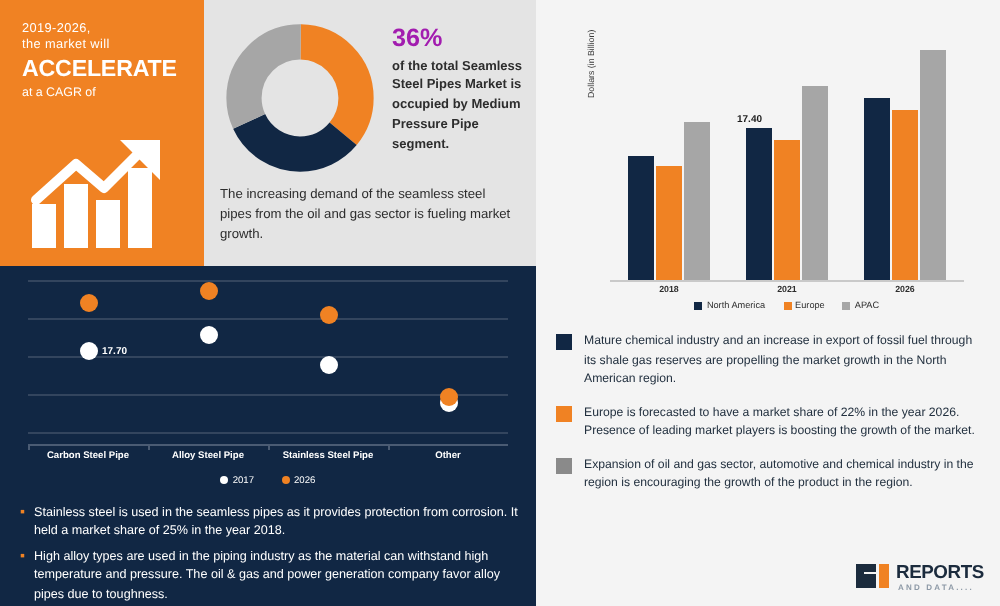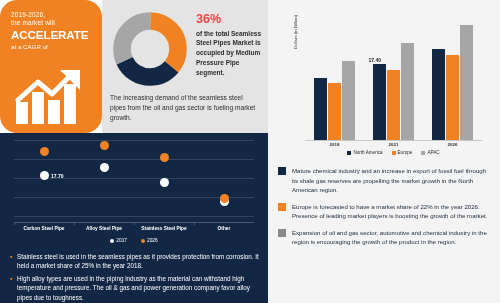--- a/index.html
+++ b/index.html
@@ -1,33 +1,33 @@
 <!DOCTYPE html>
 <html><head>
 <meta charset="utf-8">
 <style>
   html,body{margin:0;padding:0;background:#fff;}
   body{width:500px;height:303px;font-family:"Liberation Sans",sans-serif;overflow:hidden;}
   .page{position:relative;width:500px;height:303px;background:#ffffff;}
 
   
-  .tl-orange{position:absolute;left:0;top:0;width:102px;height:133px;background:#f08223;border-radius:17px;}
+  .tl-orange{position:absolute;left:0;top:0;width:102px;height:133px;background:#f08223;}
   .tl-txt{position:absolute;left:11px;top:11px;width:88px;color:#fff;line-height:1.18;}
   .tl-l1{font-size:6.4px;letter-spacing:.2px;}
   .tl-l2{font-size:6.4px;letter-spacing:.2px;margin-top:.5px;}
   .tl-l3{font-size:11.6px;font-weight:bold;letter-spacing:-.1px;margin-top:1.5px;}
   .tl-l4{font-size:6.2px;margin-top:1px;}
   .tl-l5{font-size:12.4px;font-weight:bold;margin-top:0px;}
   .arrowchart{position:absolute;left:14px;top:70px;width:78px;height:56px;}
 
   
   .tm-gray{position:absolute;left:102px;top:0;width:166px;height:133px;background:#e4e4e4;}
   .donut{position:absolute;left:113px;top:12px;width:74px;height:74px;}
   .callout{position:absolute;left:196px;top:13px;width:66px;}
-  .c-pct{color:#ef4444;font-size:12.6px;font-weight:bold;line-height:1;}
+  .c-pct{color:#a21caf;font-size:12.6px;font-weight:bold;line-height:1;}
   .c-body{color:#2d2d2d;font-size:6.5px;font-weight:bold;line-height:1.52;margin-top:3px;}
   .tm-note{position:absolute;left:110px;top:93px;width:150px;color:#2d2d2d;font-size:6.6px;line-height:1.5;}
 
   
   .tr{position:absolute;left:268px;top:0;width:232px;height:160px;background:#f4f4f4;}
   .bc-ylab{position:absolute;left:291px;top:42px;width:9px;font-size:4.4px;color:#3a3a3a;
            transform:rotate(-90deg);transform-origin:center;white-space:nowrap;}
   .bc-plot{position:absolute;left:305px;top:14px;width:177px;height:126px;}
   .bc-base{position:absolute;left:305px;top:140px;width:177px;height:1px;background:#c9c9c9;}
   .bc-grp{position:absolute;bottom:0;display:flex;align-items:flex-end;gap:1px;height:126px;}
@@ -183,20 +183,28 @@
       <div class="br-li">
         <div class="sq" style="background: rgb(240, 130, 35);"></div>
         <div class="tx">Europe is forecasted to have a market share of 22% in the year 2026. Presence of leading market players is boosting the growth of the market.</div>
       </div>
       <div class="br-li">
         <div class="sq" style="background: rgb(138, 138, 138);"></div>
         <div class="tx">Expansion of oil and gas sector, automotive and chemical industry in the region is encouraging the growth of the product in the region.</div>
       </div>
     </div>
 
+  <div class="logo">
+    <svg class="logo-mark" viewBox="0 0 17 12">
+      <path d="M0 0 H10 V4 H4 V5 H10 V12 H0 Z" fill="#1b2b3d"></path>
+      <rect x="11.5" y="0" width="5" height="12" fill="#f08223"></rect>
+    </svg>
+    <div class="logo-t1">REPORTS</div>
+    <div class="logo-t2">AND DATA....</div>
+  </div>
 
 <div class="bc-xlab" style="left: 312.5px;">2018</div>
     <div class="bc-xlab" style="left: 371.5px;">2021</div>
     <div class="bc-xlab" style="left: 430.5px;">2026</div>
     <div class="bc-dlabel" style="left: 368.5px; top: 57.4px;">17.40</div>
     <div class="dc-xlab" style="left: 14px;">Carbon Steel Pipe</div>
     <div class="tick" style="left: 14px;"></div>
     <div class="dc-xlab" style="left: 74px;">Alloy Steel Pipe</div>
     <div class="tick" style="left: 74px;"></div>
     <div class="dc-xlab" style="left: 134px;">Stainless Steel Pipe</div>

